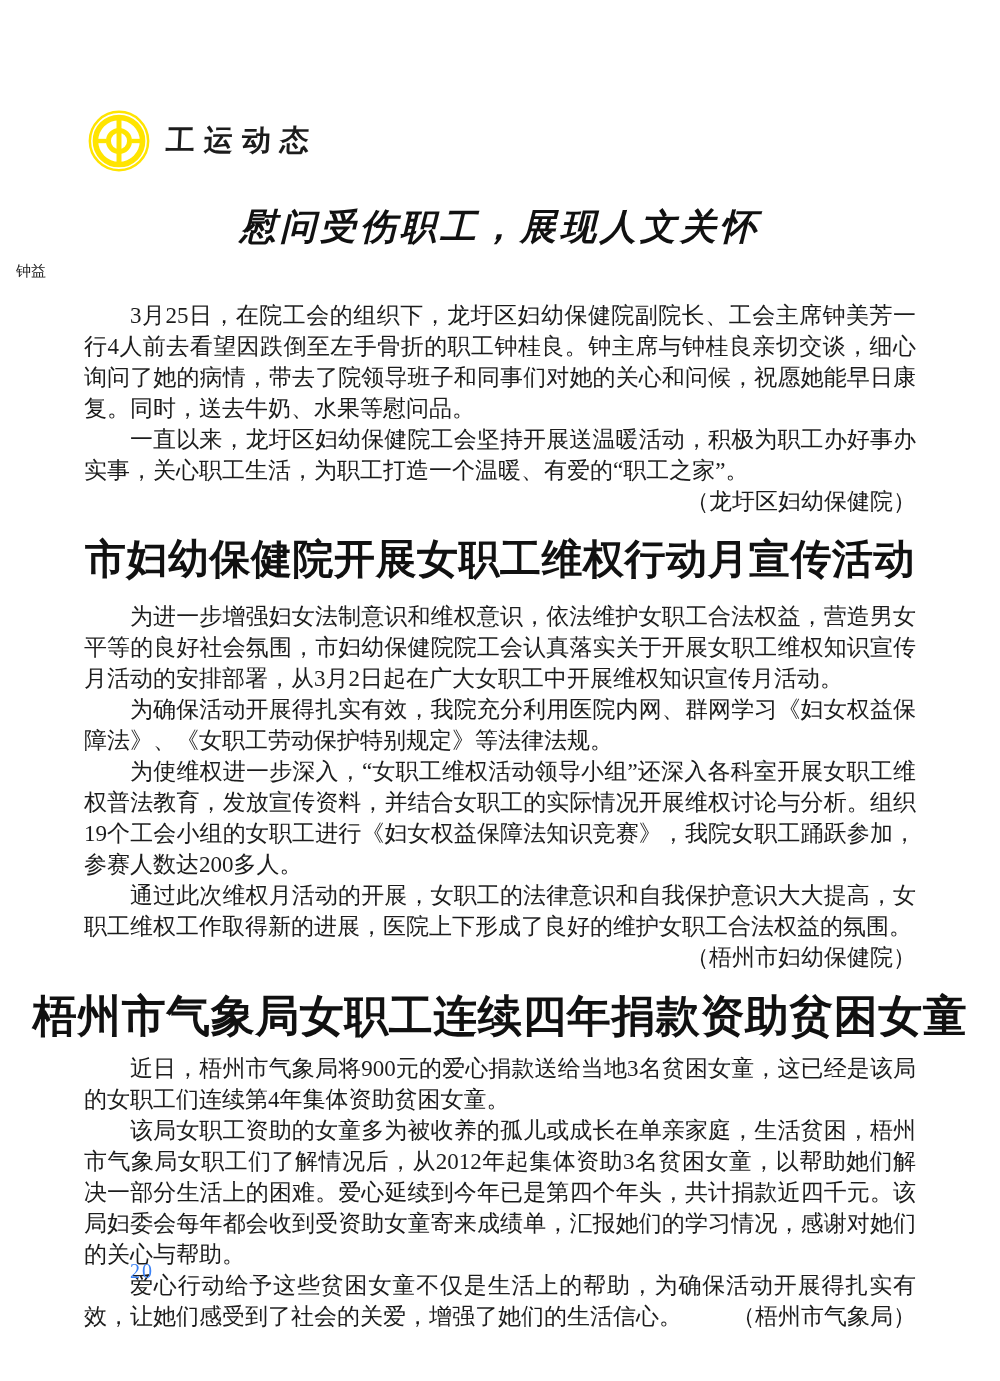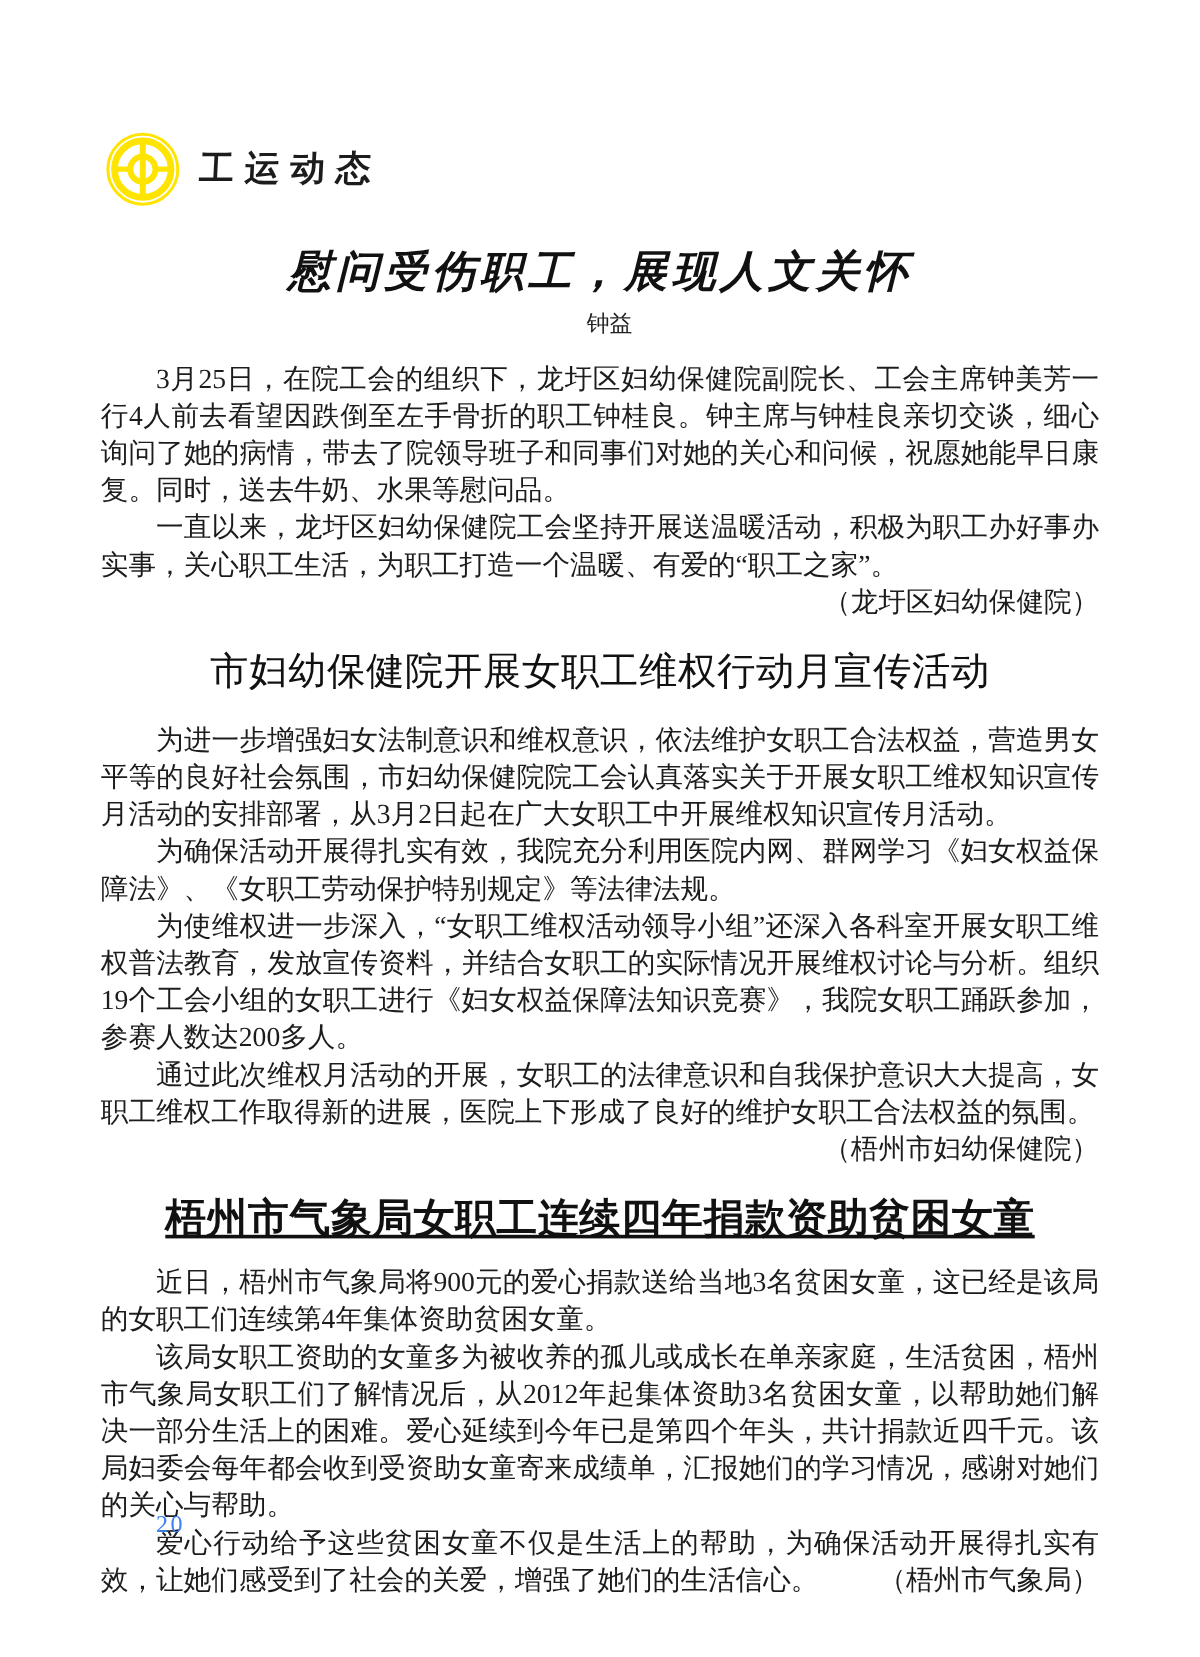--- a/index.html
+++ b/index.html
@@ -29,34 +29,33 @@
     margin:0;text-align:center;font-weight:700;color:#111;
   }
   .t1{
     margin-top:30px;
     font-size:36px;line-height:48px;letter-spacing:4px;
     font-family:"DejaVu Serif","Liberation Serif",serif;
     font-style:italic; 
   }
   .t2{
     margin-top:16px;
-    font-size:32px;line-height:52px;letter-spacing:0.5px;
-    font-weight:400;
+    font-size:41px;line-height:52px;letter-spacing:0.5px;
+    font-weight:700;
     font-family:"Liberation Serif","DejaVu Serif",serif;
   }
   .t3{
     margin-top:20px;
-    font-size:34px;line-height:46px;letter-spacing:0.5px;
+    font-size:44px;line-height:46px;letter-spacing:0.5px;
     font-weight:700;
     font-family:"DejaVu Sans","Liberation Sans",sans-serif;
-    text-decoration:underline;
   }
   .author{
-    margin-top:8px;text-align:center;
-    font-size:19px;line-height:26px;color:#222;margin-left:16px;
+    margin-top:8px;
+    font-size:15px;line-height:26px;color:#222;margin-left:16px;
   }
   .article-body{
     margin:16px 84px 0 84px;
     font-size:23px;line-height:31px;
     text-align:justify;
   }
   .a3-body{margin-top:14px;}
   .para{margin:0;text-indent:2em;}
   .attribution{float:right;text-indent:0;}
   

